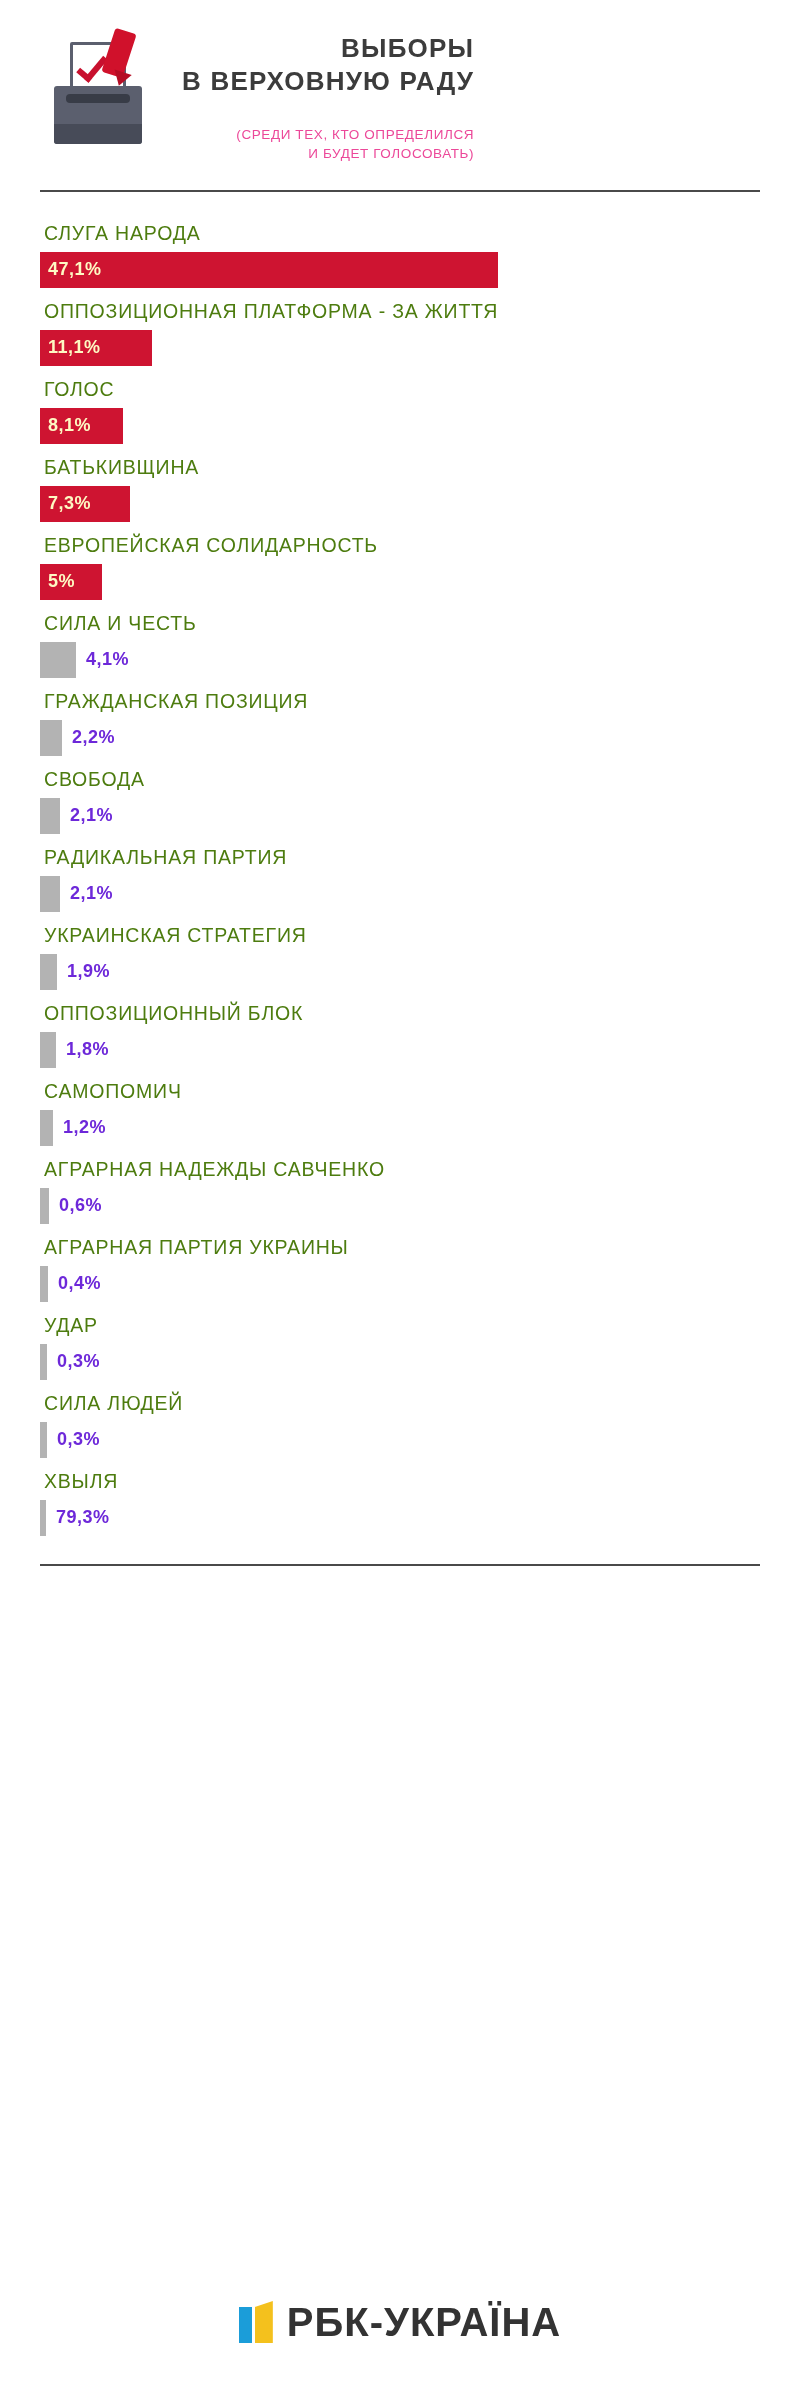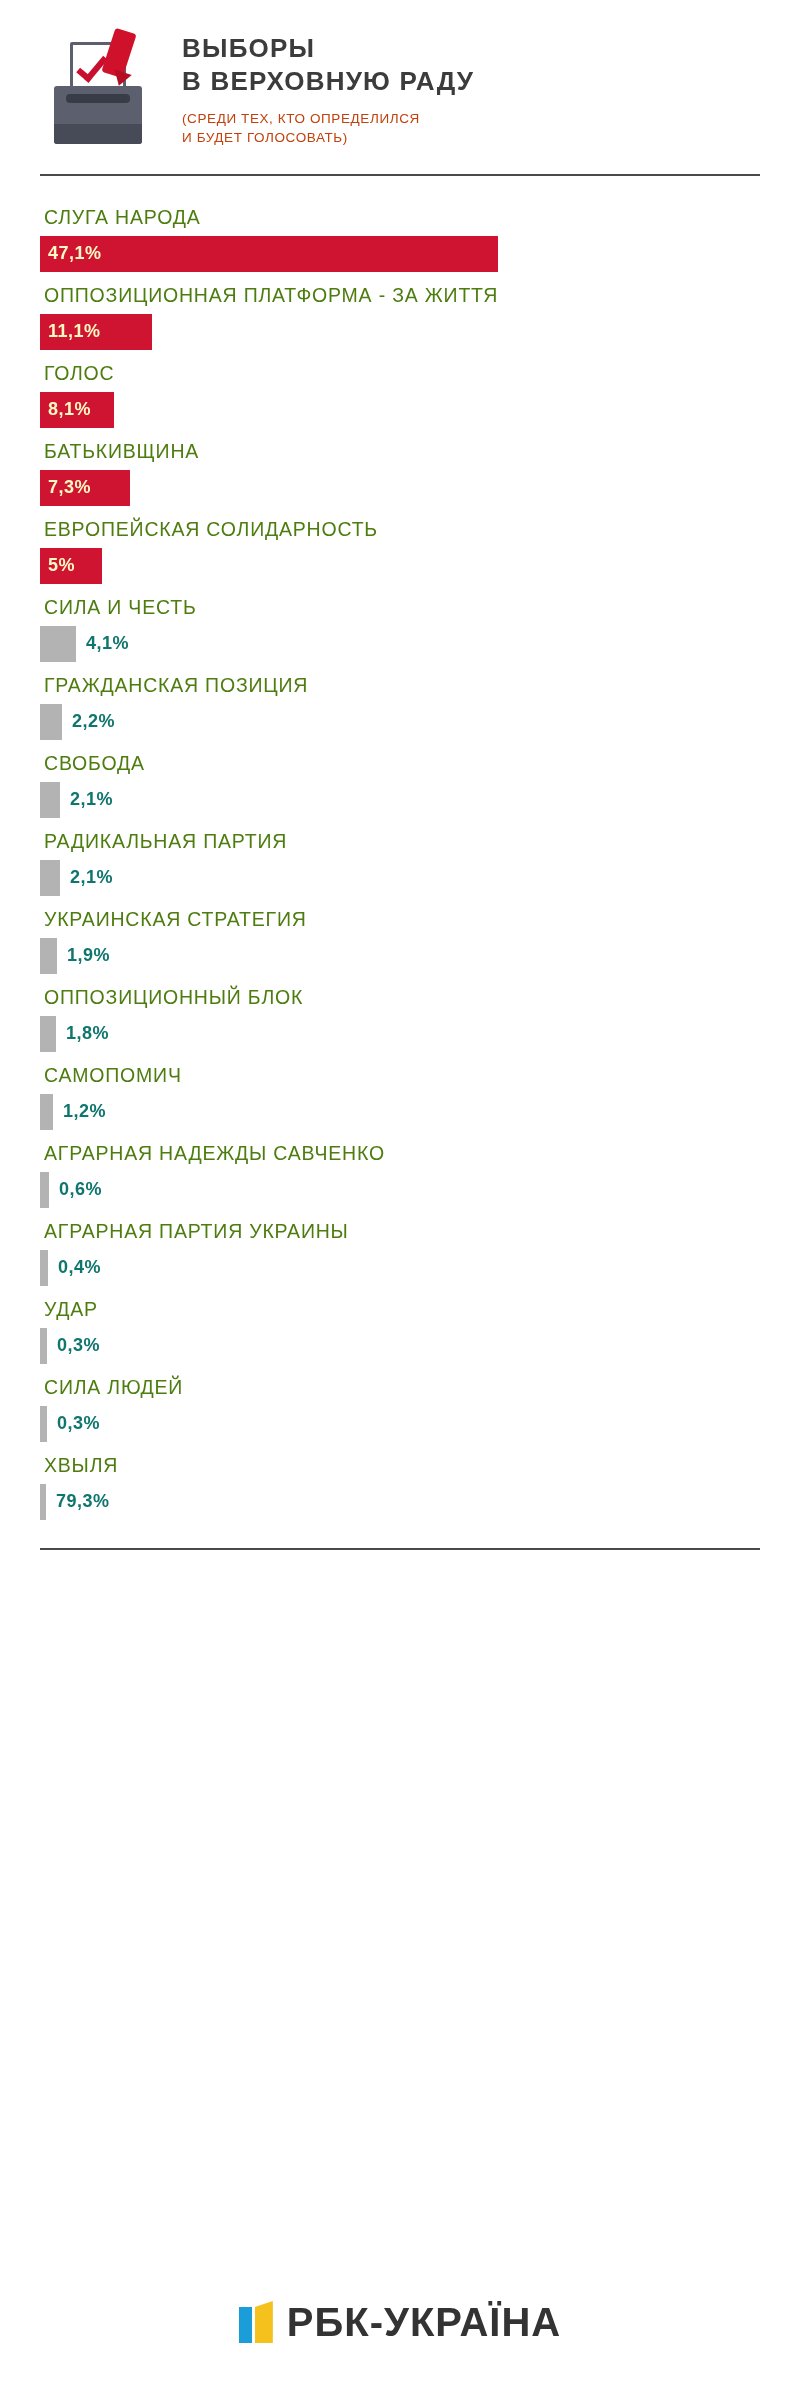--- a/index.html
+++ b/index.html
@@ -18,20 +18,21 @@
     height: 2382px;
     padding: 0 40px;
     position: relative;
   }
 
   
   .header {
     display: flex;
     align-items: flex-start;
     padding: 22px 0 26px 0;
+    text-align: right;
   }
   .ballot-icon {
     width: 108px;
     height: 120px;
     position: relative;
     flex: 0 0 108px;
     margin-left: 6px;
     margin-top: 2px;
   }
   
@@ -107,23 +108,23 @@
 
   .titles { padding-left: 28px; padding-top: 10px; }
   .title-line {
     font-size: 26px;
     font-weight: bold;
     letter-spacing: 1.2px;
     color: #3c3c3c;
     line-height: 1.28;
   }
   .subtitle {
-    margin-top: 10px;
+    margin-top: 26px;
     font-size: 13.5px;
-    color: #c2410c;
+    color: #ec4899;
     letter-spacing: 0.6px;
     line-height: 1.45;
   }
 
   .rule {
     height: 2px;
     background: #4a4a4a;
     width: 720px;
     margin: 0 auto;
   }
@@ -157,21 +158,21 @@
   .bar.minor { background: #b3b3b3; }
   .bar-value-in {
     color: #fef9c3;
     font-weight: bold;
     font-size: 18px;
     padding-left: 8px;
     letter-spacing: 0.5px;
     white-space: nowrap;
   }
   .bar-value-out {
-    color: #0f766e;
+    color: #6d28d9;
     font-weight: bold;
     font-size: 18px;
     padding-left: 10px;
     letter-spacing: 0.5px;
     white-space: nowrap;
   }
 
   
   .footer {
     position: absolute;
@@ -253,21 +254,21 @@
       <div class="bar-wrap">
         <div class="bar major" style="width:112px">
           <span class="bar-value-in">11,1%</span>
         </div>
       </div>
     </div>
 
     <div class="row">
       <div class="row-label">ГОЛОС</div>
       <div class="bar-wrap">
-        <div class="bar major" style="width:74px">
+        <div class="bar major" style="width:83px">
           <span class="bar-value-in">8,1%</span>
         </div>
       </div>
     </div>
 
     <div class="row">
       <div class="row-label">БАТЬКИВЩИНА</div>
       <div class="bar-wrap">
         <div class="bar major" style="width:90px">
           <span class="bar-value-in">7,3%</span>

